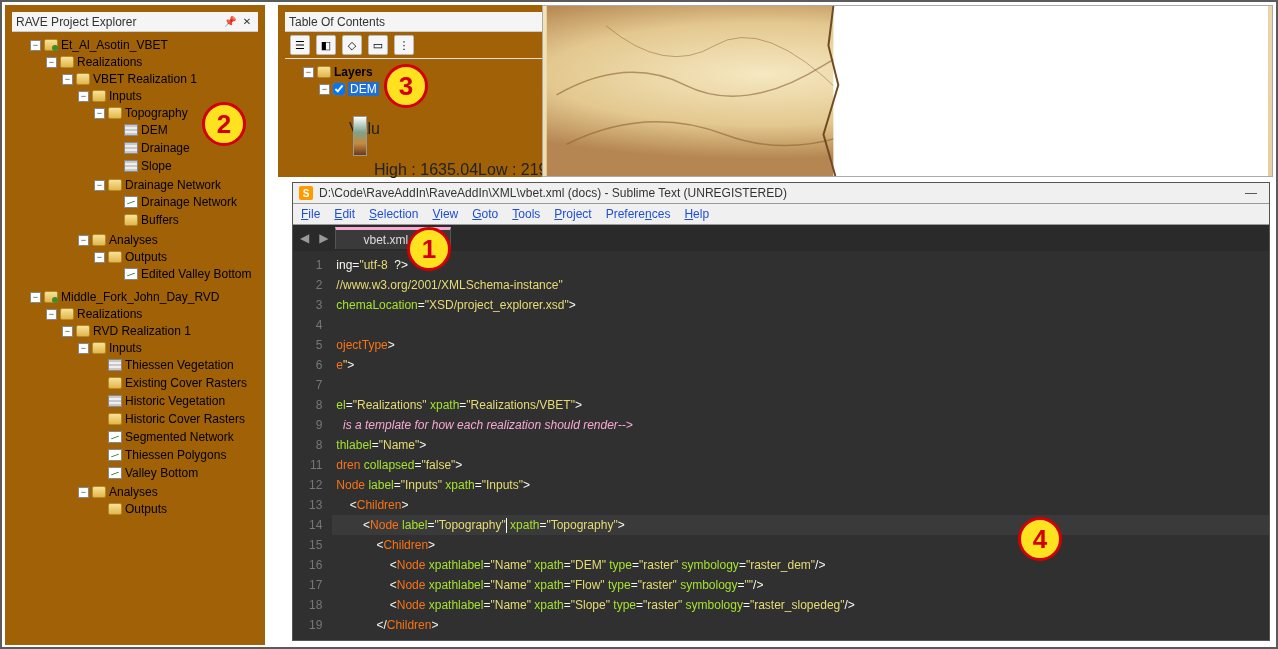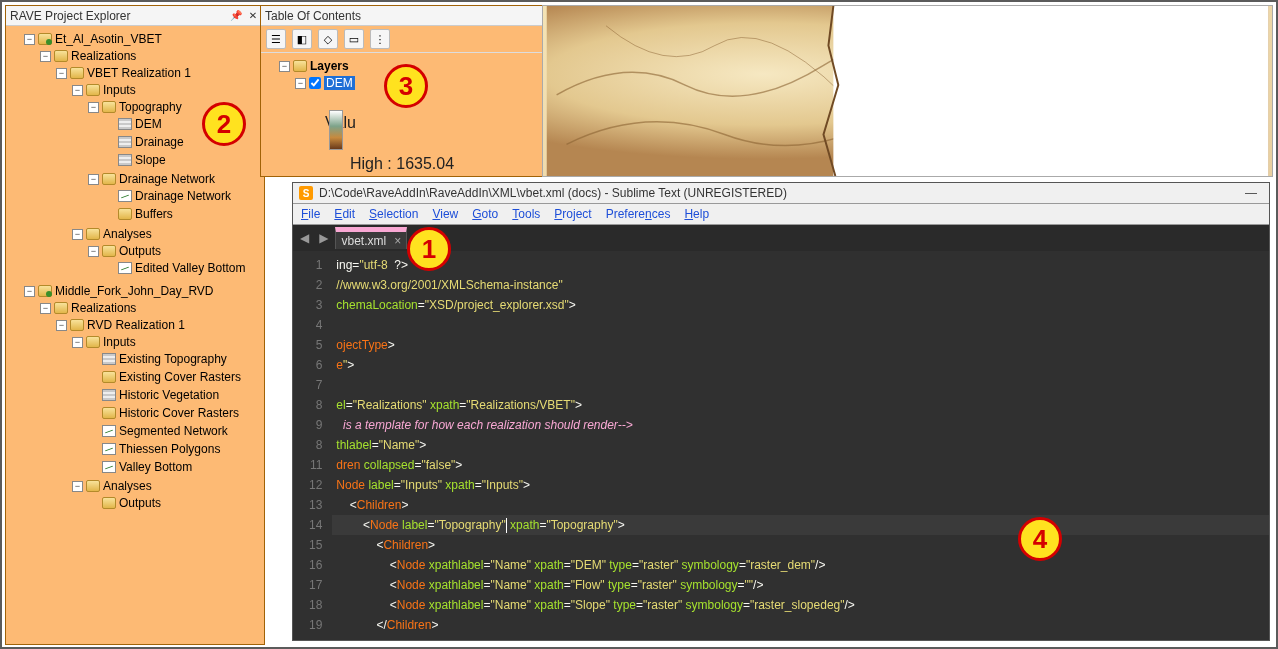--- a/index.html
+++ b/index.html
@@ -1,25 +1,25 @@
 <!DOCTYPE html>
 <html><head>
 <meta charset="utf-8">
 <style>
 * { box-sizing: border-box; margin: 0; padding: 0; font-family: "Segoe UI", Tahoma, sans-serif; font-size: 12px; }
 body { background: #fff; width: 1278px; height: 649px; overflow: hidden; position: relative; border: 2px solid #5b5b5b; }
 
-.panel { position: absolute; background: #fdba74; border: 1px solid #a16207; }
+.panel { position: absolute; background: #a16207; border: 7px solid #a16207; }
 .panel-header { display: flex; align-items: center; background: #f5f5f5; border-bottom: 1px solid #ccc; padding: 2px 4px; font-size: 12px; color: #333; height: 20px; }
 .panel-header .title { flex: 1; }
 .panel-header .ctrl { width: 14px; height: 14px; margin-left: 2px; display: flex; align-items: center; justify-content: center; color: #333; cursor: pointer; font-size: 10px; }
 
 
 #pane-rave { left: 3px; top: 3px; width: 260px; height: 640px; }
-#pane-toc  { left: 258px; top: 3px; width: 320px; height: 172px; }
+#pane-toc  { left: 276px; top: 3px; width: 320px; height: 172px; }
 
 .tree { padding: 4px 2px; user-select: none; }
 .tree ul { list-style: none; padding-left: 16px; }
 .tree li { position: relative; padding: 1px 0 1px 0; white-space: nowrap; }
 .tree .row { display: flex; align-items: center; gap: 3px; height: 16px; }
 .exp { width: 11px; height: 11px; border: 1px solid #888; display: inline-flex; align-items: center; justify-content: center; font-size: 9px; line-height: 1; background: #fff; color: #444; cursor: pointer; }
 .noexp { width: 11px; display: inline-block; }
 .fld { width: 14px; height: 12px; background: linear-gradient(#f8e29a,#e2b64a); border: 1px solid #b38a2a; border-radius: 2px; position: relative; }
 .prj::after{content:"";position:absolute;right:-1px;bottom:-1px;width:6px;height:6px;background:#3a8f2a;border-radius:50%;}
 .ras { width: 14px; height: 12px; background: repeating-linear-gradient(0deg,#c9c9c9 0 2px,#eee 2px 4px); border:1px solid #888;}
@@ -43,21 +43,21 @@
 #subl { position:absolute; left:290px; top:180px; right:6px; bottom:6px; background:#303030; border:1px solid #555; display:flex; flex-direction:column; }
 .subl-title { display:flex; align-items:center; gap:6px; background:#f0f0f0; color:#333; padding:3px 6px; font-size:12px; border-bottom:1px solid #999;}
 .subl-title .icon { width:14px;height:14px;background:#ff9a00;border-radius:2px;display:flex;align-items:center;justify-content:center;color:#fff;font-weight:bold;font-size:10px;}
 .subl-title .spacer{flex:1;}
 .subl-title .winbtn{width:24px;text-align:center;color:#444;cursor:pointer;}
 .subl-menu { display:flex; gap:14px; background:#f0f0f0; color:#1d4ed8; padding:3px 8px; font-size:12px; border-bottom:1px solid #999;}
 .subl-menu span{cursor:pointer;}
 .subl-menu span u{text-decoration:underline;}
 .subl-tabs { display:flex; align-items:center; background:#2a2a2a; height:26px; padding:0 4px; gap:4px;}
 .navbtn{color:#999;cursor:pointer;padding:0 3px;}
-.tab{display:flex;align-items:center;gap:8px;background:#3a3a3a;color:#ddd;padding:4px 5px;border-top:5px solid #f9a8d4;border-left:1px solid #555;border-right:1px solid #555;height:22px;}
+.tab{display:flex;align-items:center;gap:8px;background:#3a3a3a;color:#ddd;padding:4px 27px;border-top:3px solid #f9a8d4;border-left:1px solid #555;border-right:1px solid #555;height:22px;}
 .tab .x{color:#aaa;cursor:pointer;}
 .editor{flex:1;display:flex;background:#303030;font-family:Consolas,monospace;font-size:14px;overflow:hidden;}
 .gutter{background:#303030;color:#777;text-align:right;padding:4px 10px 4px 16px;line-height:20px;}
 .code{flex:1;padding:4px 0;line-height:20px;white-space:pre;color:#ddd;}
 .code .line{height:20px;padding-left:4px;}
 .code .hl{background:#3a3a3a;}
 .s-tag{color:#f97316;}
 .s-attr{color:#a6e22e;}
 .s-str{color:#e6db74;}
 .s-op{color:#f8f8f2;}
@@ -224,21 +224,21 @@
                       <div class="row">
                         <span class="exp">−</span>
                         <span class="fld"></span>
                         <span class="lbl">Inputs</span>
                       </div>
                     <ul>
                       <li>
                           <div class="row">
                             <span class="noexp"></span>
                             <span class="ras"></span>
-                            <span class="lbl">Existing Topography</span>
+                            <span class="lbl">Thiessen Vegetation</span>
                           </div>
                         </li>
                       <li>
                           <div class="row">
                             <span class="noexp"></span>
                             <span class="fld"></span>
                             <span class="lbl">Existing Cover Rasters</span>
                           </div>
                         </li>
                       <li>
@@ -336,21 +336,21 @@
               <li>
                   <div class="row">
                     <span class="noexp"></span>
                     <span class="legend-text">Valu</span>
                   </div>
                 </li>
               <li>
                   <div class="row" style="align-items:flex-start">
                     <span class="noexp"></span>
                     <span class="legend-ramp"></span>
-                <div style="display:flex;flex-direction:column;justify-content:space-between;height:40px;margin-left:4px">
+                <div style="display:flex;justify-content:space-between;height:40px;margin-left:4px">
                   <span class="legend-text">High : 1635.04</span>
                   <span class="legend-text">Low : 219.098</span>
                 </div>
               </div>
                 </li>
             </ul>
           </li>
         </ul>
       </li>
     </ul>

